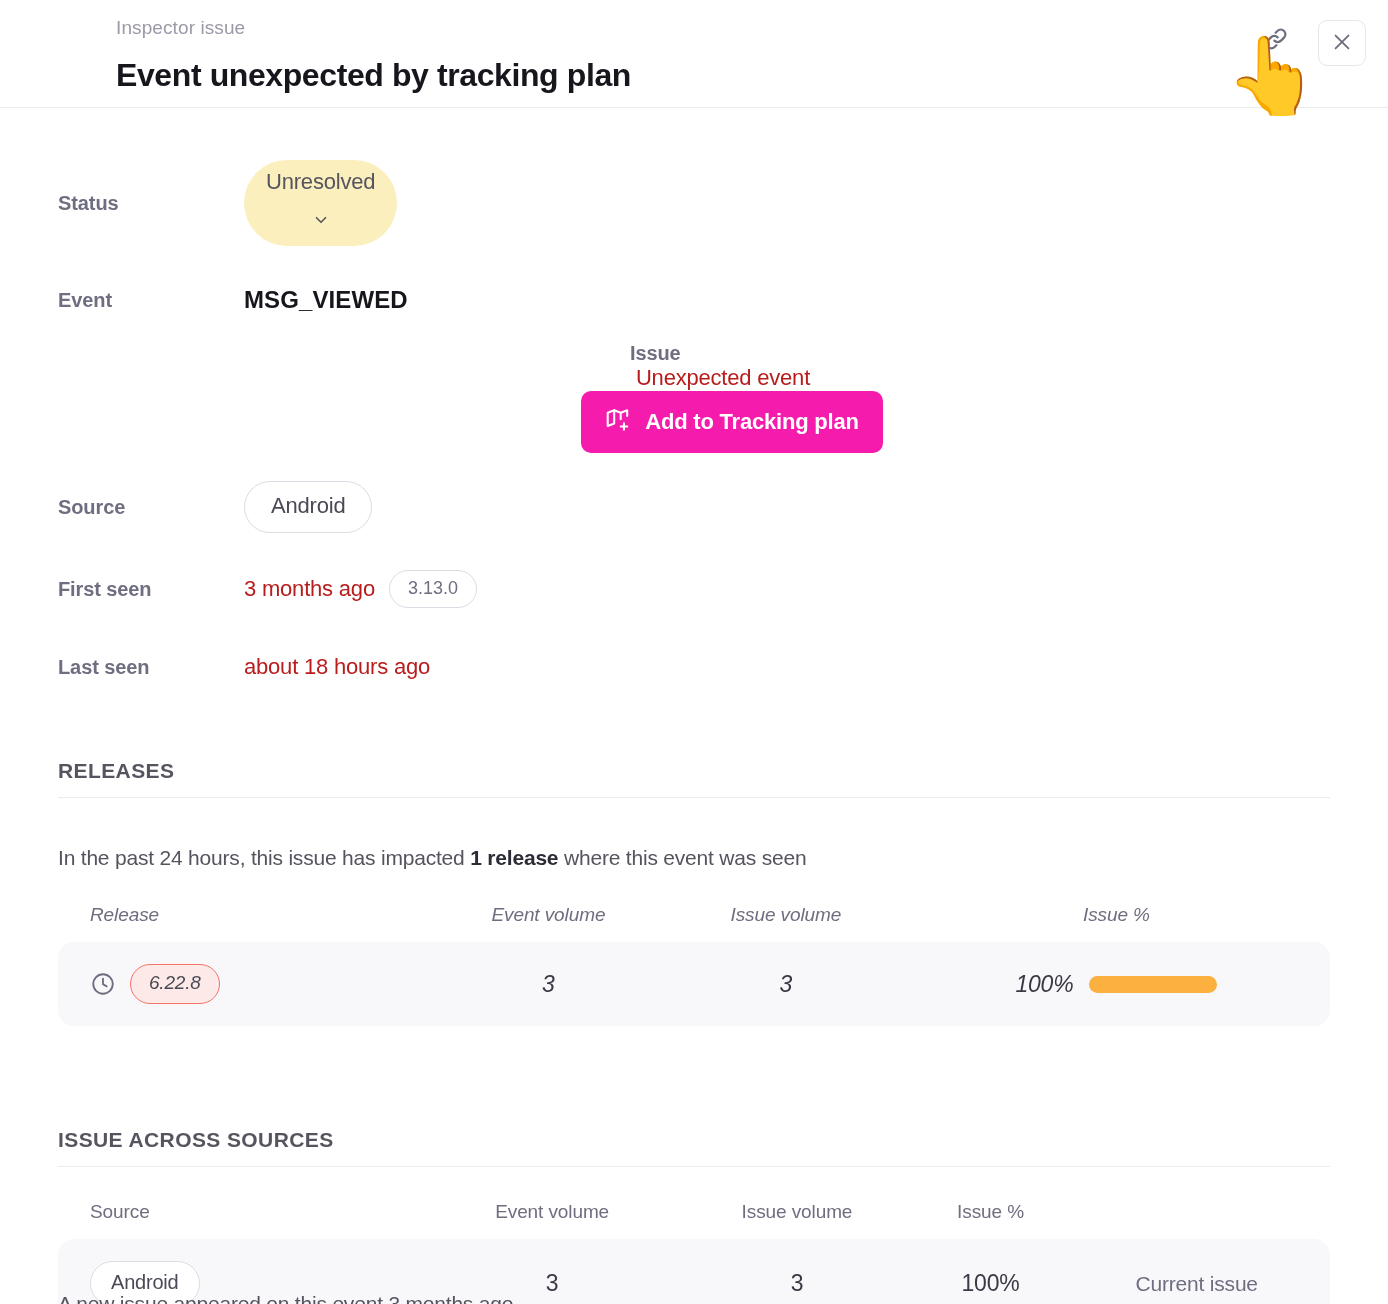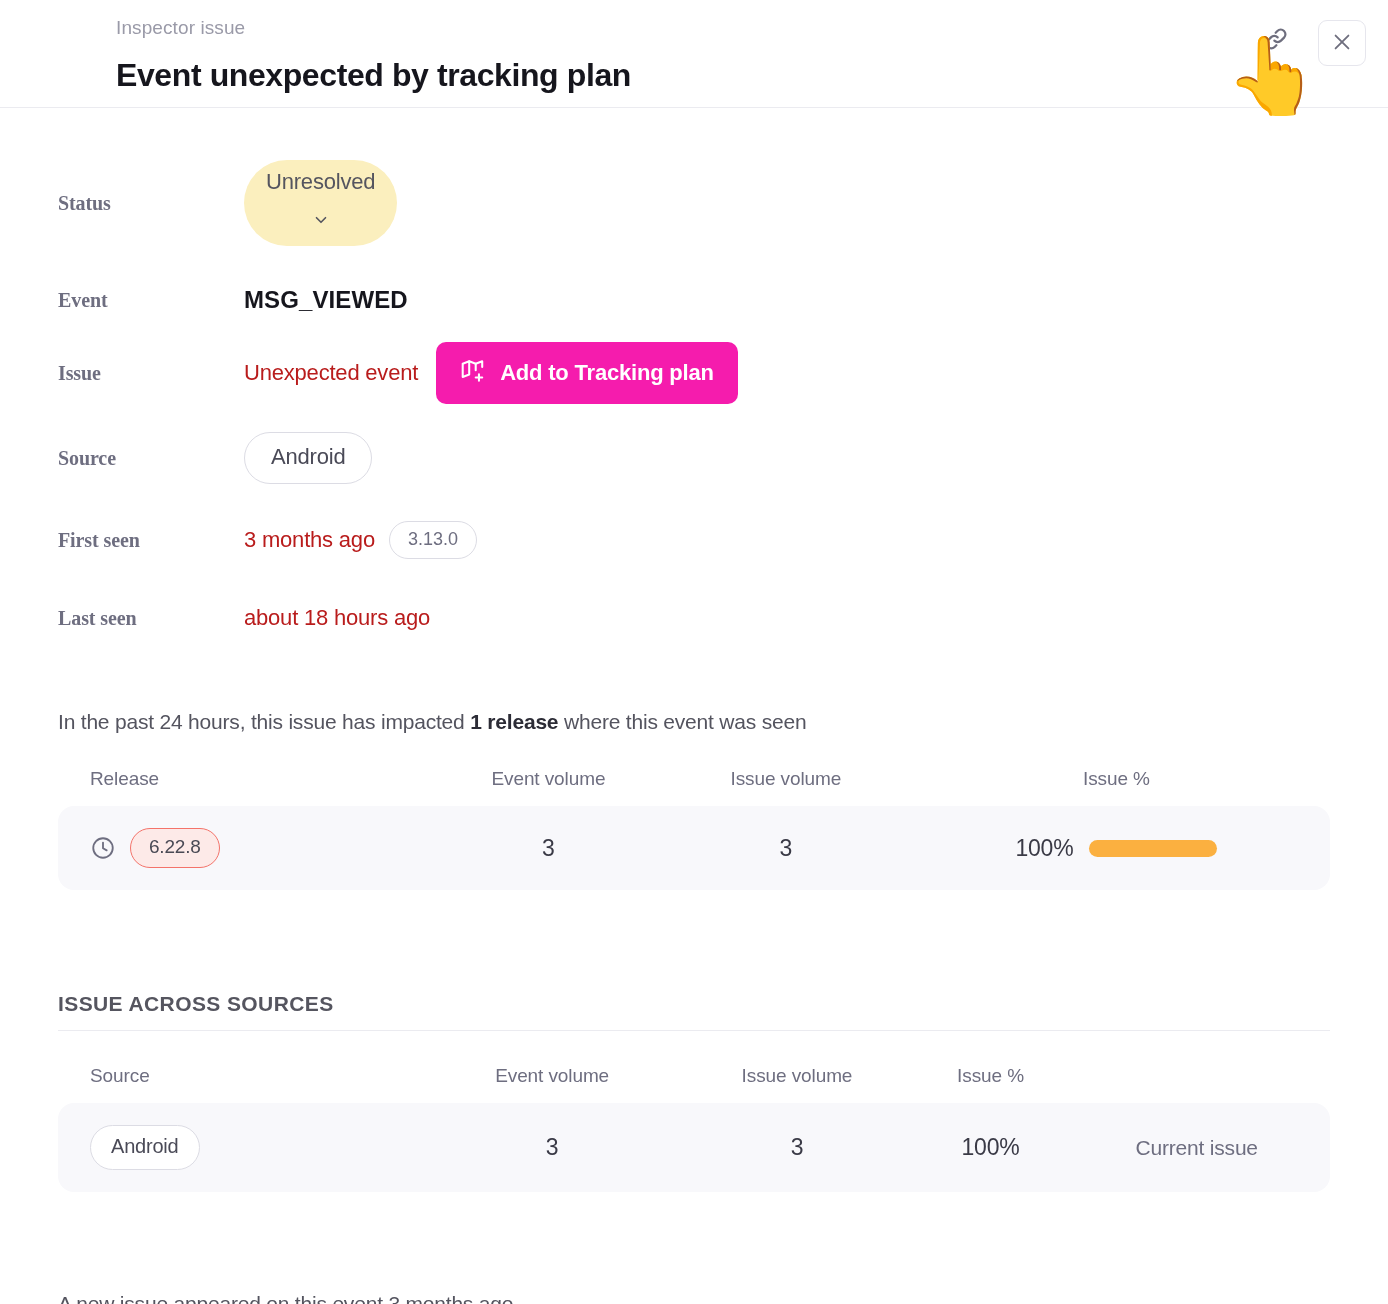--- a/index.html
+++ b/index.html
@@ -69,33 +69,32 @@
 
   
   .meta { padding: 42px 0 0 58px; }
   .meta-row {
     display: flex;
     align-items: center;
     min-height: 40px;
   }
   .meta-row.r-status   { margin-top: 10px; }
   .meta-row.r-event    { margin-top: 34px; }
-  .meta-row.r-issue    { margin-top: 22px; }
+  .meta-row.r-issue    { margin-top: 22px; flex-direction: column; }
   .meta-row.r-source   { margin-top: 28px; }
   .meta-row.r-first    { margin-top: 36px; }
   .meta-row.r-last     { margin-top: 38px; }
 
   .meta-label {
     width: 186px;
     flex: none;
     font-size: 20px;
     font-weight: 700;
     color: #6e6e80;
     letter-spacing: -0.1px;
-    font-family: Liberation Serif, serif;
   }
   .meta-value {
     font-size: 22px;
     color: #b91c1c;
     letter-spacing: -0.2px;
   }
   .meta-value.strong {
     font-size: 24px;
     font-weight: 700;
     color: #16161d;
@@ -190,21 +189,21 @@
   tbody tr { background: #f8f8fb; }
   tbody td {
     font-size: 23px;
     color: #3a3a46;
     padding: 22px 0;
     letter-spacing: -0.2px;
   }
   tbody td:first-child { border-radius: 16px 0 0 16px; }
   tbody td:last-child  { border-radius: 0 16px 16px 0; }
 
-  .tbl-releases { margin-top: 34px; }
+  .tbl-releases { margin-top: 34px; font-style: italic; }
   .tbl-sources  { margin-top: 34px; }
 
   .col-first { text-align: left; padding-left: 32px !important; width: 370px; }
   .col-num   { text-align: center; }
   .col-pct   { text-align: center; }
   .col-note  { text-align: center; }
 
   .release-cell { display: flex; align-items: center; gap: 14px; }
   .badge-release {
     display: inline-flex;
@@ -321,20 +320,21 @@
   </div>
 
   <div class="meta-row r-last">
     <div class="meta-label">Last seen</div>
     <div class="meta-value">about 18 hours ago</div>
   </div>
 
 </div>
 
 <div class="section sec-releases">
+  <div class="section-title">RELEASES</div>
   <div class="section-desc desc-releases">
     <span>In the past 24 hours, this issue has impacted </span><b>1 release</b><span> where this event was seen</span>
   </div>
 
   <table class="tbl-releases">
     <thead>
       <tr>
         <th class="col-first">Release</th>
         <th class="col-num">Event volume</th>
         <th class="col-num">Issue volume</th>

